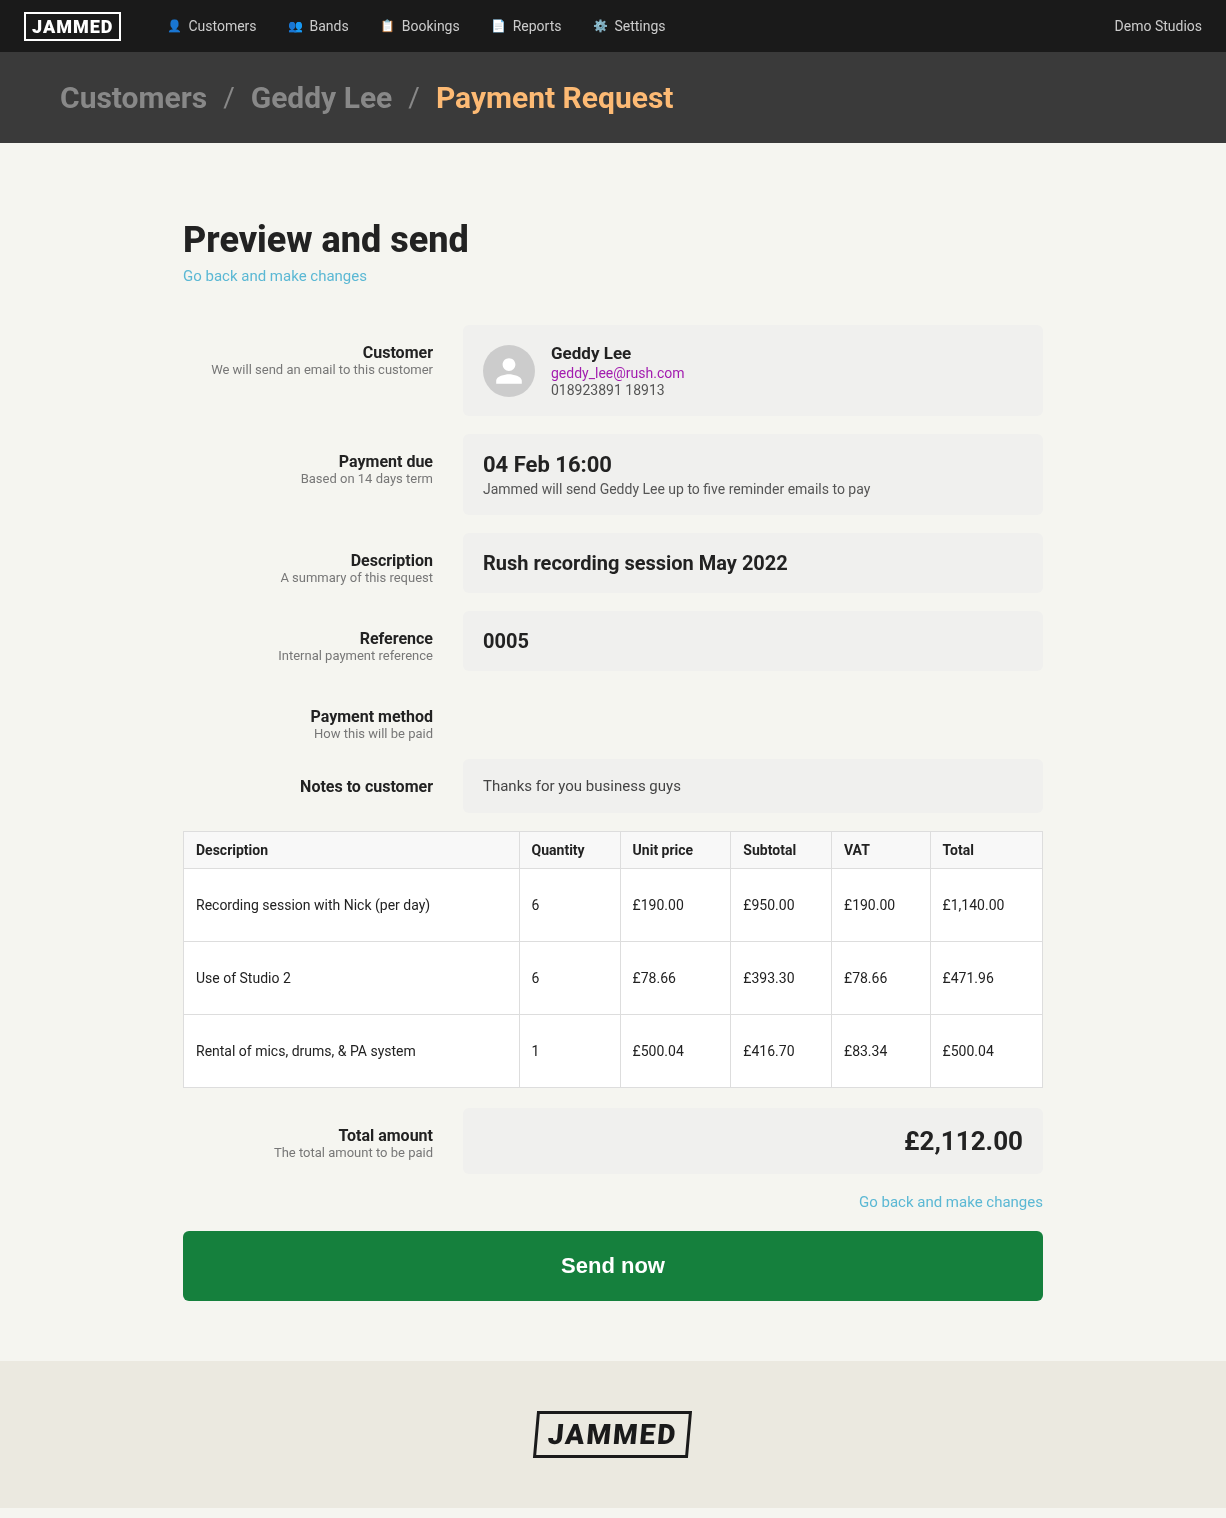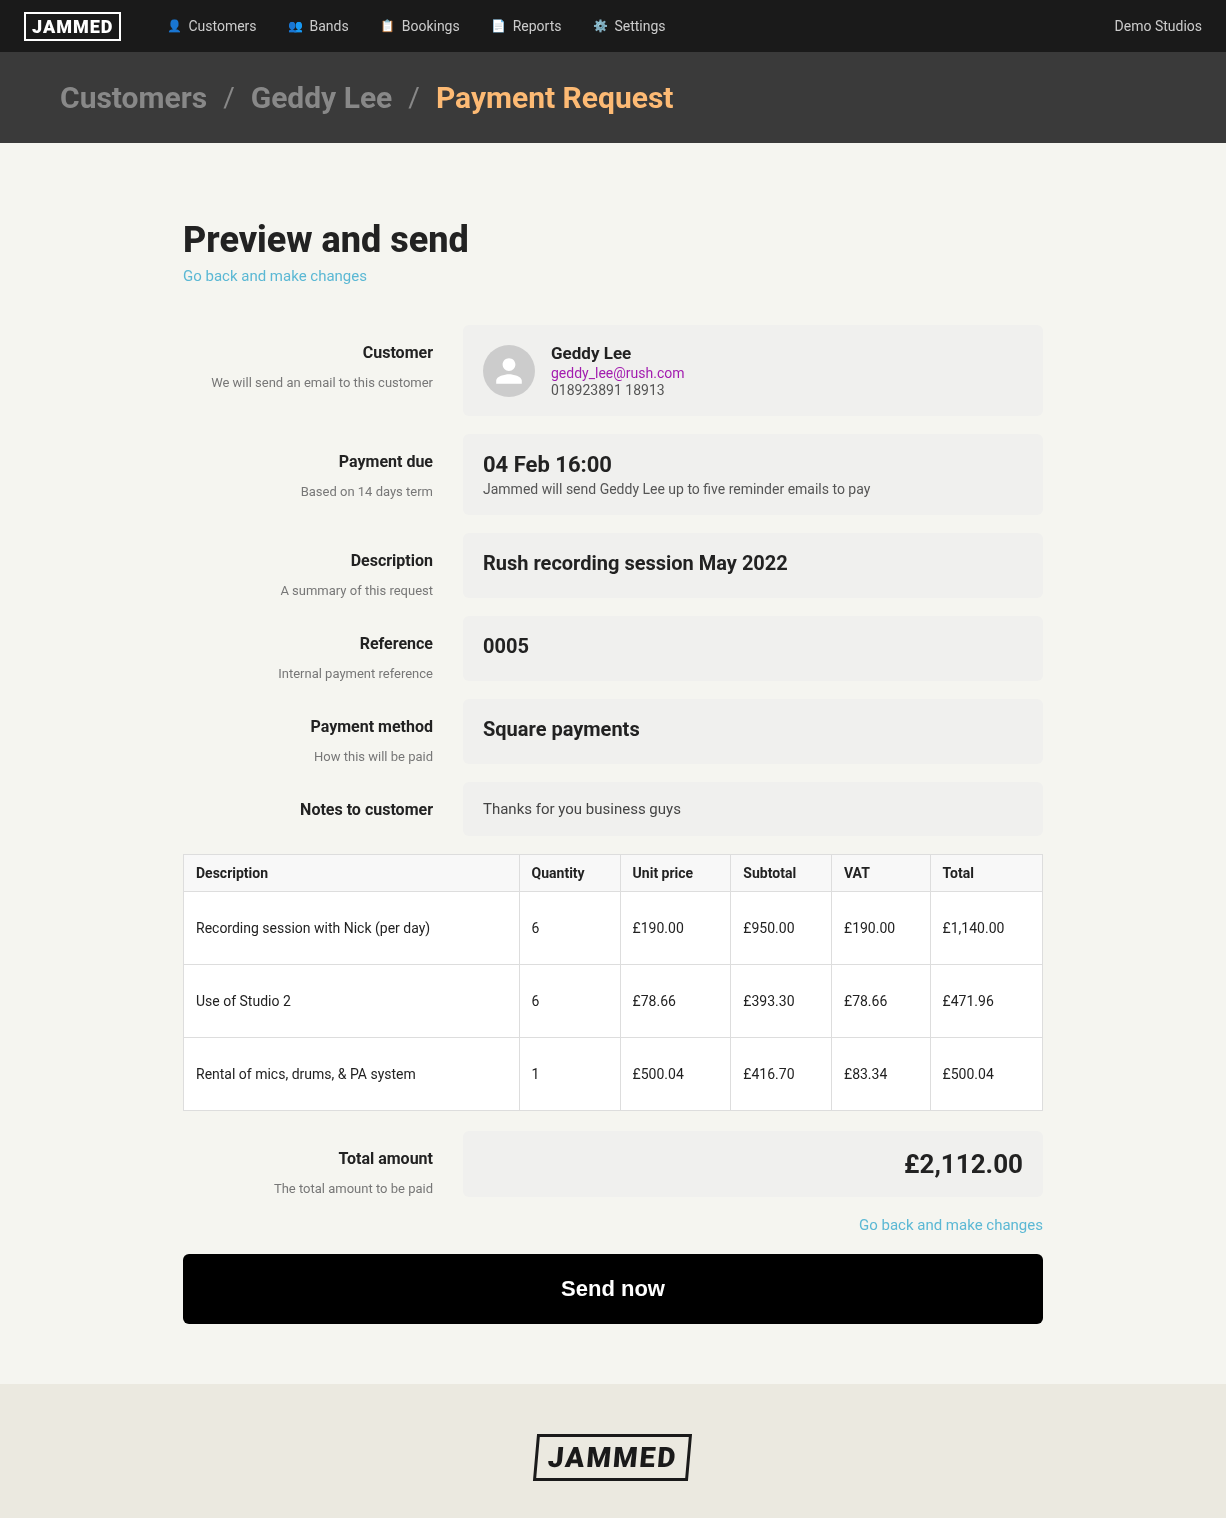--- a/index.html
+++ b/index.html
@@ -24,21 +24,21 @@
     .main { max-width: 980px; margin: 0 auto; padding: 40px 60px 60px; }
 
     
     .page-title { font-size: 36px; font-weight: 800; color: #222; margin-bottom: 6px; margin-top: 36px; }
     .page-subtitle { color: #5bb8d4; font-size: 15px; cursor: pointer; margin-bottom: 40px; }
 
     
     .info-row { display: flex; margin-bottom: 18px; align-items: stretch; }
     .info-label { width: 280px; min-width: 280px; text-align: right; padding-right: 30px; padding-top: 18px; }
     .info-label-title { font-weight: 700; font-size: 16px; display: block; }
-    .info-label-sub { font-size: 13px; color: #777; display: block; margin-top: 13px; }
+    .info-label-sub { font-size: 13px; color: #777; display: block; margin-top: 0; }
     .info-value { flex: 1; background: #f0f0ee; border-radius: 6px; padding: 18px 20px; }
 
     
     .customer-card { display: flex; align-items: center; gap: 16px; }
     .avatar { width: 52px; height: 52px; border-radius: 50%; background: #ccc; display: flex; align-items: center; justify-content: center; flex-shrink: 0; }
     .avatar svg { width: 32px; height: 32px; fill: #fff; }
     .customer-name { font-weight: 700; font-size: 17px; color: #222; }
     .customer-email { font-size: 14px; color: #a21caf; margin-top: 2px; }
     .customer-phone { font-size: 14px; color: #555; margin-top: 1px; }
 
@@ -69,21 +69,21 @@
     .invoice-table th:nth-child(6), .invoice-table td:nth-child(6) { text-align: left; }
 
     
     .total-value { font-size: 26px; font-weight: 700; text-align: right; }
 
     
     .back-link-right { text-align: right; margin-bottom: 20px; }
     .back-link { color: #5bb8d4; font-size: 15px; cursor: pointer; text-decoration: none; }
 
     
-    .send-button { display: block; width: 100%; background: #000000; color: #fff; font-size: 22px; font-weight: 600; border: none; border-radius: 6px; padding: 22px; cursor: pointer; text-align: center; }
+    .send-button { display: block; width: 100%; background: #15803d; color: #fff; font-size: 22px; font-weight: 600; border: none; border-radius: 6px; padding: 22px; cursor: pointer; text-align: center; }
 
     
     footer { background: #ebe9e0; padding: 50px; text-align: center; margin-top: 0; }
     .footer-logo { font-size: 28px; font-weight: 900; letter-spacing: 2px; color: #1a1a1a; display: inline-block; border: 3px solid #1a1a1a; padding: 4px 10px; transform: skew(-5deg); }
   </style>
 </head>
 <body>
 
 <nav>
   <div class="nav-logo">JAMMED</div>
@@ -175,23 +175,20 @@
     </div>
     <div class="info-value">
       <div class="ref-value">0005</div>
     </div>
   </div>
 
   <div class="info-row">
     <div class="info-label">
       <span class="info-label-title">Payment method</span>
       <span class="info-label-sub">How this will be paid</span>
-    </div>
-    <div class="info-value">
-      <div class="method-value">Square payments</div>
     </div>
   </div>
 
   <div class="info-row">
     <div class="info-label">
       <span class="info-label-title">Notes to customer</span>
     </div>
     <div class="info-value">
       <div class="notes-value">Thanks for you business guys</div>
     </div>

